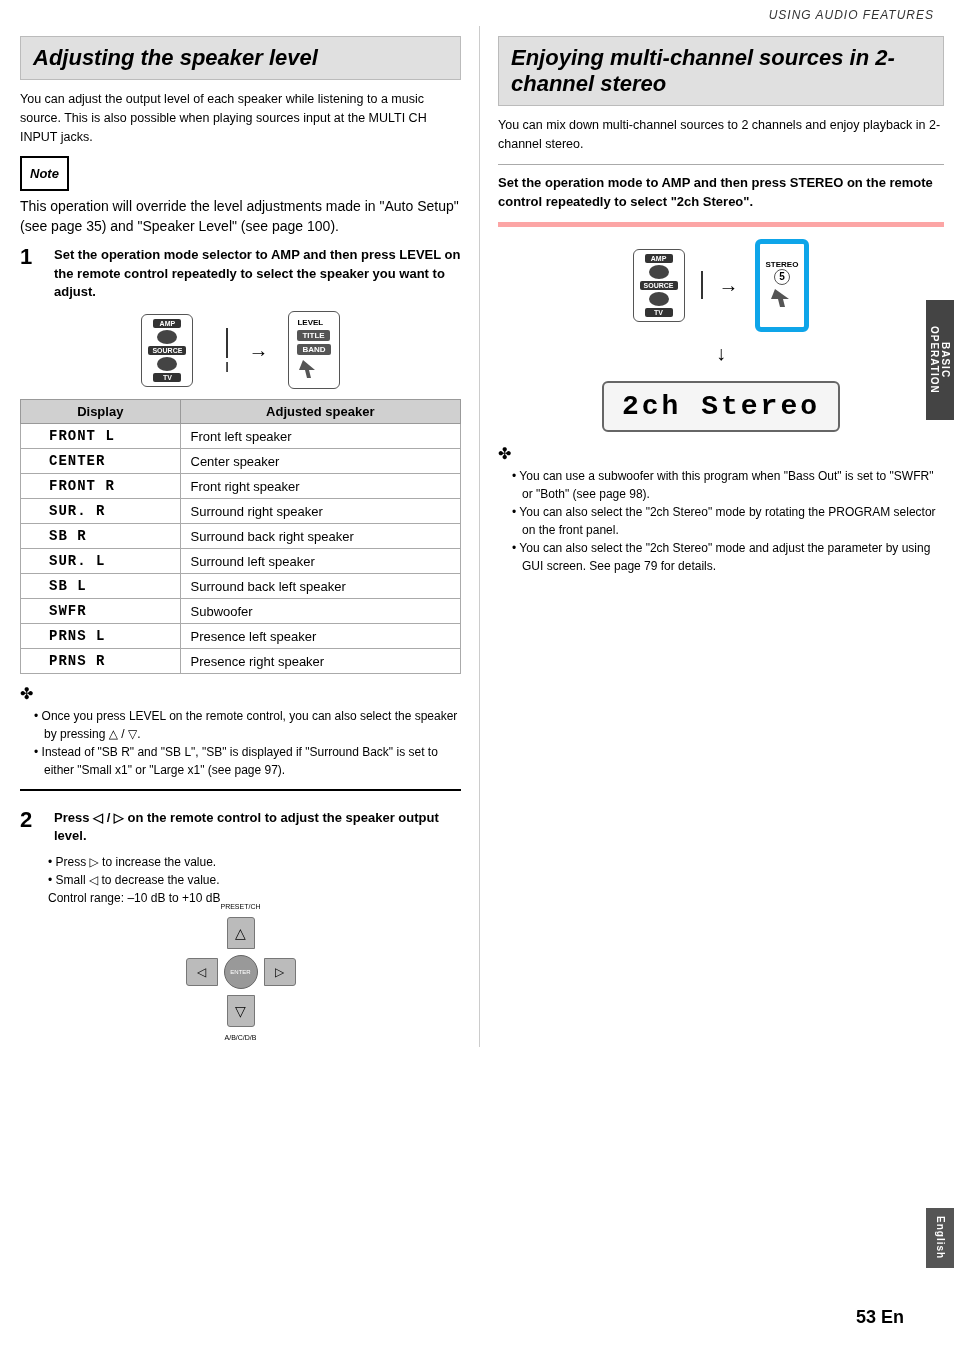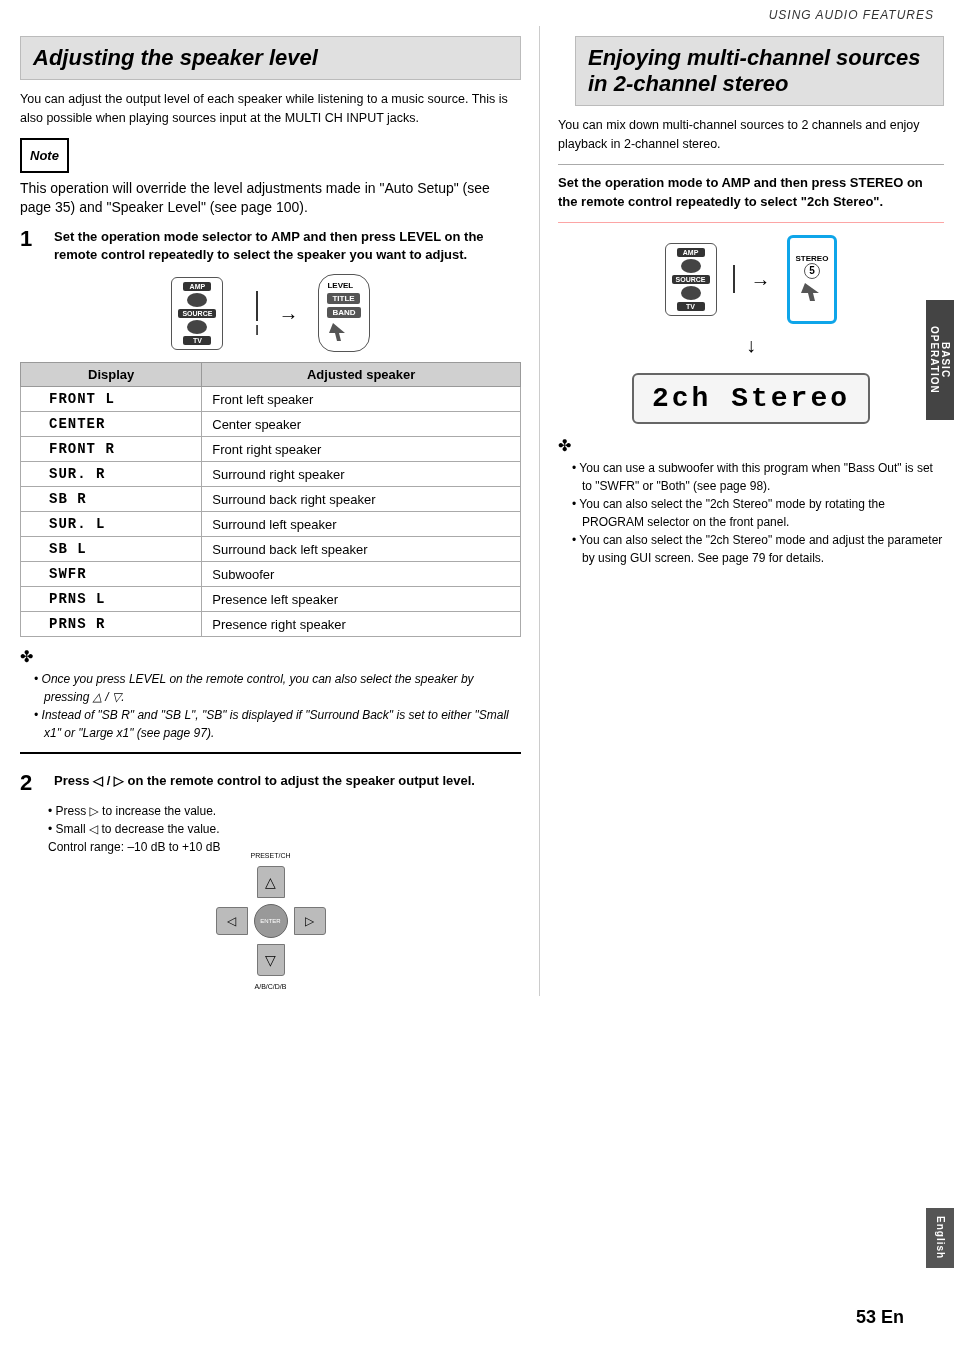--- a/index.html
+++ b/index.html
@@ -21,21 +21,21 @@
       padding: 8px 20px 4px 20px;
       color: #333;
     }
 
     .main-layout {
       display: flex;
       padding: 0 0 0 0;
     }
 
     .left-col {
-      width: 540px;
+      width: 480px;
       padding: 10px 18px 10px 20px;
       border-right: 1px solid #ccc;
     }
 
     .right-col {
       width: 430px;
       padding: 10px 10px 10px 18px;
       flex: 1;
     }
 
@@ -103,21 +103,21 @@
       gap: 20px;
     }
 
     .arrow-right {
       font-size: 20px;
       font-weight: bold;
     }
 
     .level-remote {
       border: 1px solid #555;
-      border-radius: 16px;
+      border-radius: 6px;
       padding: 6px 8px;
       display: flex;
       flex-direction: column;
       align-items: flex-start;
       gap: 3px;
       font-size: 9px;
       position: relative;
     }
 
     .level-btn {
@@ -177,29 +177,28 @@
     }
 
     .right-section-title {
       font-size: 22px;
       font-style: italic;
       font-weight: bold;
       background: #e0e0e0;
       padding: 8px 12px;
       margin-bottom: 10px;
       border: 1px solid #bbb;
-      margin-left: 17px;
     }
 
     .right-bold-text {
       font-weight: bold;
       font-size: 13px;
       line-height: 1.5;
       margin-bottom: 12px;
-      border-bottom: 1px solid #fca5a5;
+      border-bottom: 5px solid #fca5a5;
       padding-bottom: 10px;
     }
 
     .right-diagram {
       display: flex;
       flex-direction: column;
       align-items: center;
       margin: 10px 0 10px 0;
       gap: 10px;
     }
@@ -262,21 +261,21 @@
       background: #444;
       border-radius: 50%;
       width: 20px;
       height: 14px;
       display: flex;
       align-items: center;
       justify-content: center;
     }
 
     .stereo-btn {
-      border: 3px solid #0ea5e9;
+      border: 5px solid #0ea5e9;
       border-radius: 6px;
       padding: 16px 6px;
       display: flex;
       flex-direction: column;
       align-items: center;
       font-size: 8px;
       justify-content: center;
     }
 
     .five-badge {
@@ -406,21 +405,21 @@
           <tr>
             <td>PRNS R</td>
             <td>Presence right speaker</td>
           </tr>
         </tbody>
     </table>
 
     
     <div class="tip-section">
       <div class="tip-icon">✤</div>
-      <ul style="list-style:none;padding:0;font-style:italic;">
+      <ul style="list-style:none;padding:0;">
         <li class="tip-item">• <span>Once you press LEVEL on the remote control, you can also select the speaker by pressing △ / ▽.</span></li>
         <li class="tip-item">• <span>Instead of "SB R" and "SB L", "SB" is displayed if "Surround Back" is set to either "Small x1" or "Large x1" (see page 97).</span></li>
       </ul>
     </div>
 
     
     <div class="step2-section">
       <div class="step-header">
         <span class="step-number">2</span>
         <span class="step-text">Press ◁ / ▷ on the remote control to adjust the speaker output level.</span>

